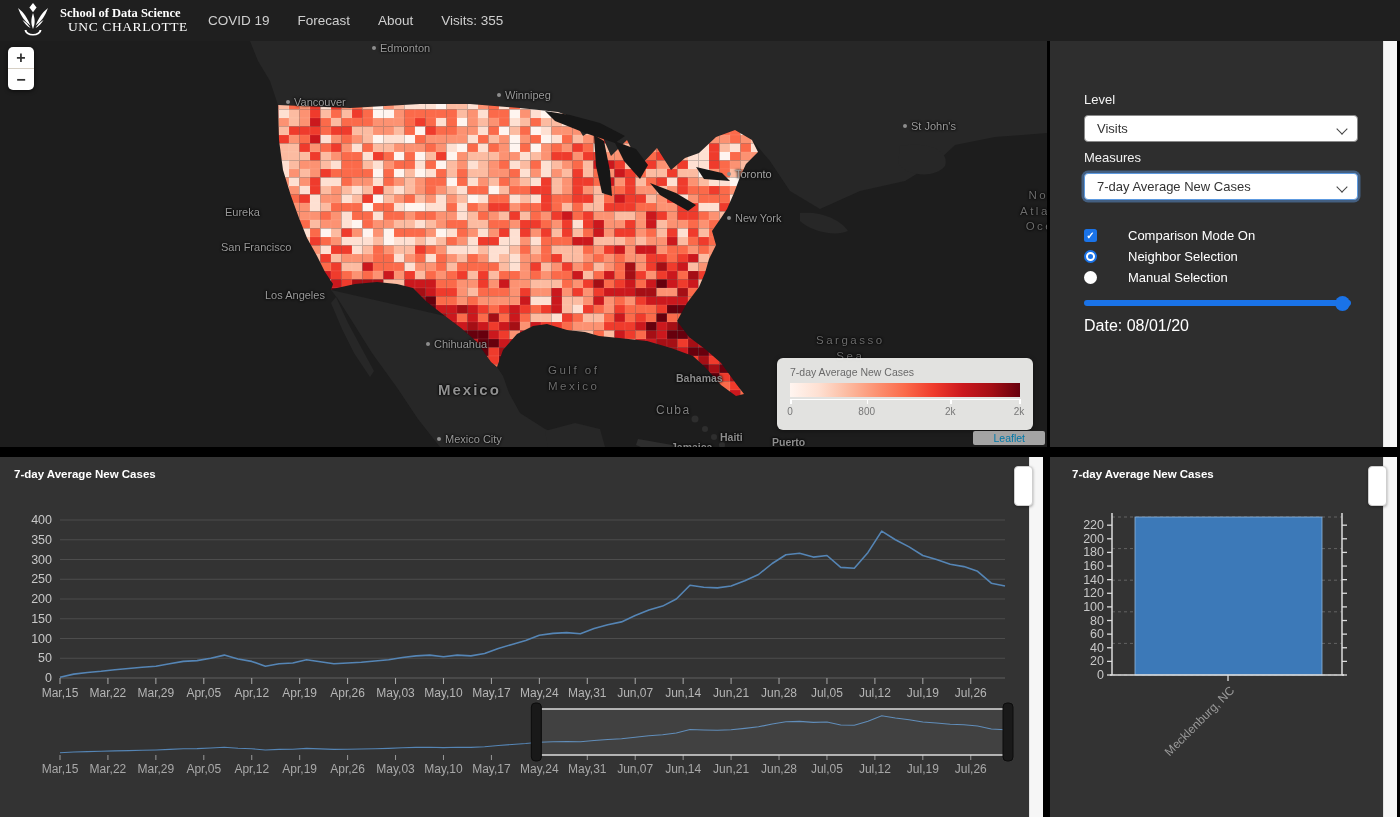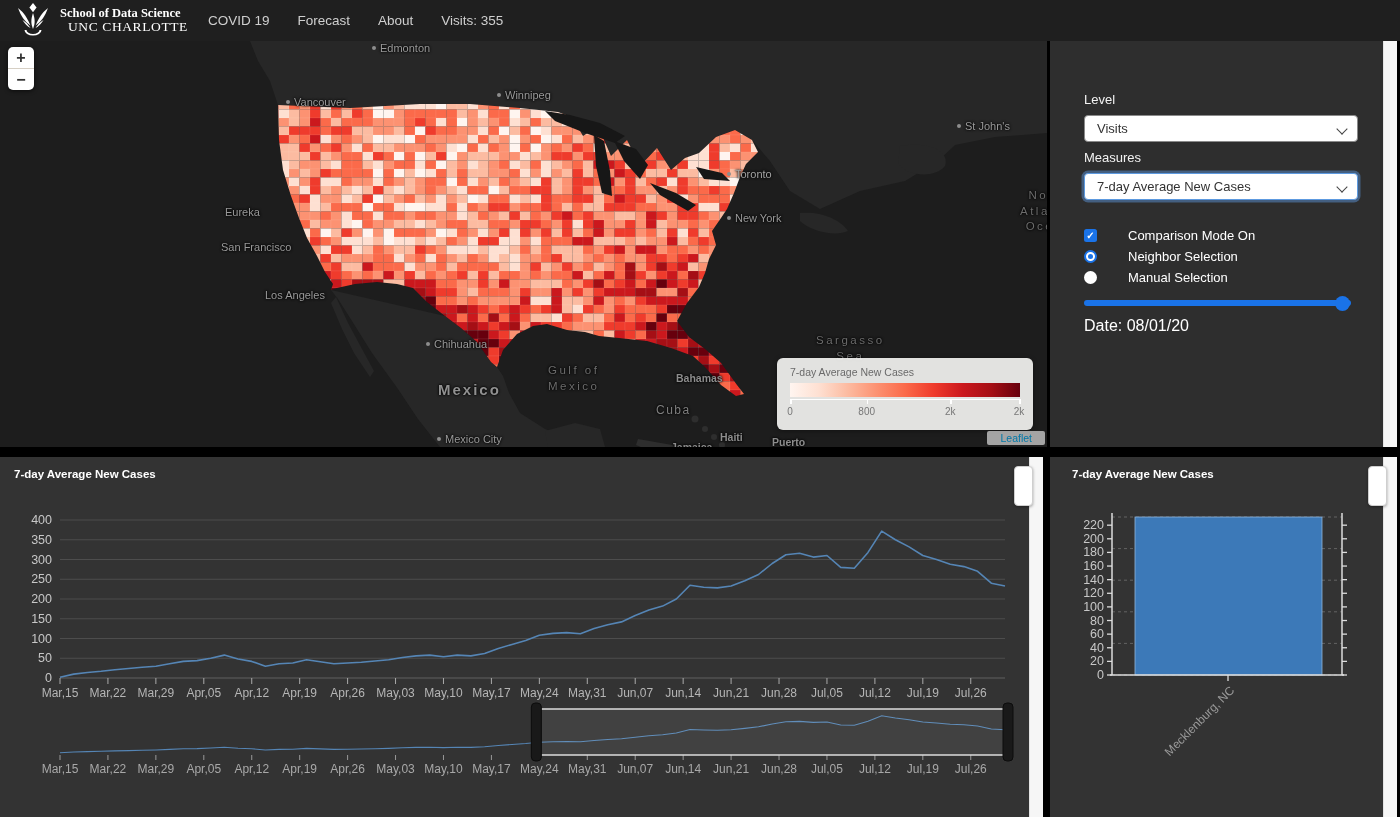--- a/index.html
+++ b/index.html
@@ -31,21 +31,21 @@
             color:#333;font-size:16px;font-weight:bold;cursor:pointer;}
   #zoom-in{border-bottom:1px solid #d6cfc4;}
   #legend{position:absolute;left:777px;top:317px;width:256px;height:72px;background:rgba(241,241,239,.93);
           border-radius:6px;box-shadow:0 1px 5px rgba(0,0,0,.4);}
   #legend-title{position:absolute;left:13px;top:8px;font-size:10.5px;color:#6a6a6a;}
   #legend-bar{position:absolute;left:13px;top:25px;width:230px;height:14px;}
   #legend-axis{position:absolute;left:13px;top:41px;width:230px;height:6px;border-top:1.5px solid #fff;}
   .legend-tickmark{position:absolute;top:-1px;width:1.5px;height:5px;background:#fff;}
   .legend-ticklabel{position:absolute;top:48px;font-size:10px;color:#777;transform:translateX(-50%);}
   #attribution{position:absolute;right:2px;bottom:2px;background:rgba(255,255,255,.6);color:#0078A8;
-               font-size:10.5px;padding:1px 13px;border-radius:2px;}
+               font-size:10.5px;padding:1px 20px;border-radius:2px;}
   
   #sidebar{position:absolute;left:1050px;top:41px;width:347px;height:406px;background:#2e2e2e;}
   .sb-label{position:absolute;left:34px;color:#f2f2f2;font-size:13px;}
   .sb-select{position:absolute;left:34px;width:274px;height:27px;background:#fff;border:1px solid #8a8a8a;
              border-radius:4px;display:flex;align-items:center;color:#333;font-size:13px;
              padding-left:12px;box-sizing:border-box;cursor:pointer;}
   .sb-select.focused{border:1px solid #5d9ae0;box-shadow:0 0 0 2.5px rgba(96,156,228,.45);}
   .chev{position:absolute;right:11px;top:9px;width:7px;height:7px;border-right:1.7px solid #444;
         border-bottom:1.7px solid #444;transform:rotate(45deg);}
   .ctl-row{position:absolute;left:34px;display:flex;align-items:center;}
@@ -1857,21 +1857,21 @@
         <path d="M545,70 L570,74 L600,82 L625,95 L615,102 L585,92 L555,80 Z" fill="#171717"></path>
         <path d="M594,94 L604,100 L610,130 L612,155 L602,152 L596,125 Z" fill="#171717"></path>
         <path d="M614,100 L636,108 L648,124 L640,138 L624,120 Z" fill="#171717"></path>
         <path d="M650,142 L676,152 L696,164 L688,170 L660,154 Z" fill="#171717"></path>
         <path d="M696,126 L722,132 L730,140 L704,138 Z" fill="#171717"></path>
       </svg>
     <div id="map-labels">
         <div class="map-label" style="left: 372px; top: 1px;"><span class="dot"></span><span>Edmonton</span></div>
         <div class="map-label" style="left: 286px; top: 55px;"><span class="dot"></span><span>Vancouver</span></div>
         <div class="map-label" style="left: 497px; top: 48px;"><span class="dot"></span><span>Winnipeg</span></div>
-        <div class="map-label" style="left: 957px; top: 79px;"><span class="dot"></span><span>St John's</span></div>
+        <div class="map-label" style="left: 903px; top: 79px;"><span class="dot"></span><span>St John's</span></div>
         <div class="map-label city-dark" style="left: 727px; top: 127px;"><span class="dot"></span><span>Toronto</span></div>
         <div class="map-label" style="left: 727px; top: 171px;"><span class="dot"></span><span>New York</span></div>
         <div class="map-label" style="left: 225px; top: 165px;"><span>Eureka</span></div>
         <div class="map-label" style="left: 221px; top: 200px;"><span>San Francisco</span></div>
         <div class="map-label" style="left: 265px; top: 248px;"><span>Los Angeles</span></div>
         <div class="map-label" style="left: 426px; top: 297px;"><span class="dot"></span><span>Chihuahua</span></div>
         <div class="map-label country" style="left: 438px; top: 340px;"><span>Mexico</span></div>
         <div class="map-label" style="left: 437px; top: 392px;"><span class="dot"></span><span>Mexico City</span></div>
         <div class="map-label sea" style="left: 548px; top: 322px;"><span>Gulf of
 Mexico</span></div>

